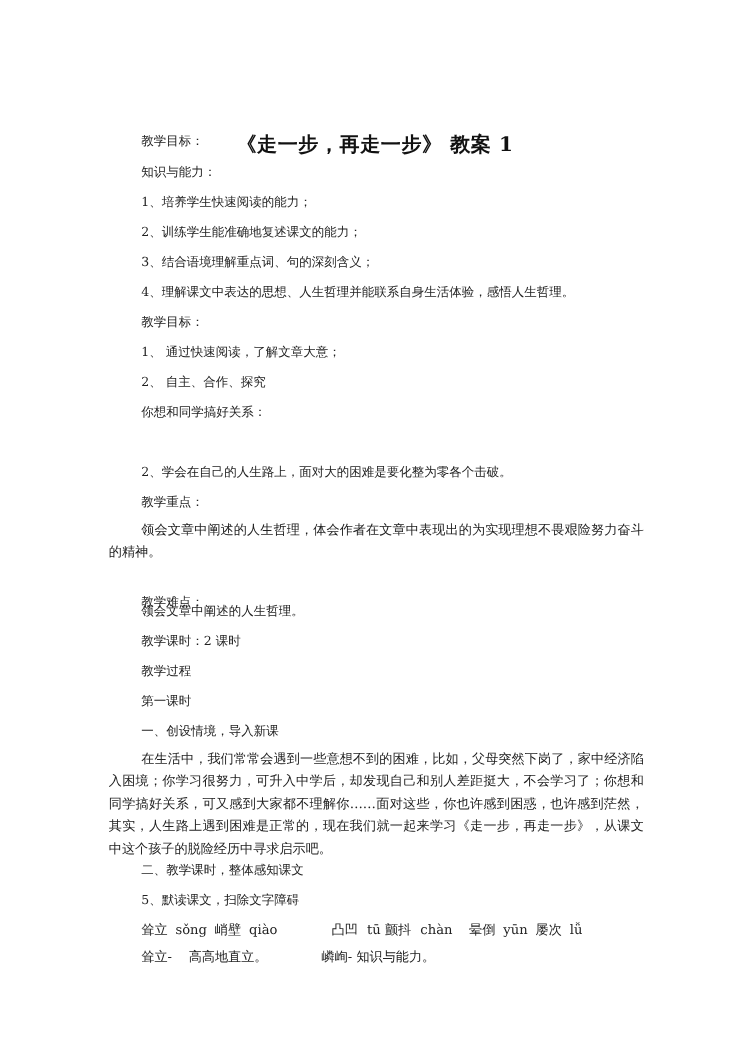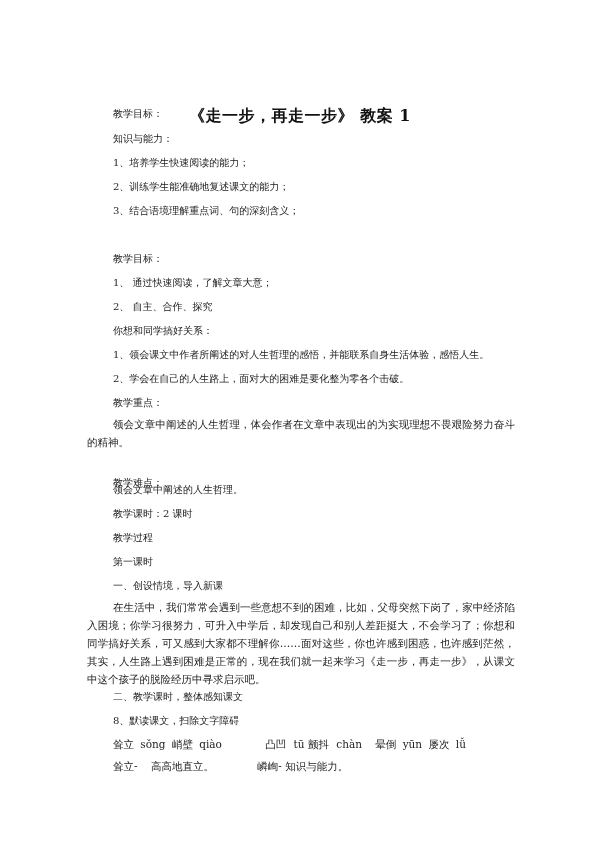--- a/index.html
+++ b/index.html
@@ -68,44 +68,44 @@
 
 <div class="page">
 
   <div class="title">《走一步，再走一步》 教案 1</div>
 
   <div class="line" style="top:107px">教学目标：</div>
   <div class="line" style="top:132px">知识与能力：</div>
   <div class="line" style="top:156px">1、培养学生快速阅读的能力；</div>
   <div class="line" style="top:180px">2、训练学生能准确地复述课文的能力；</div>
   <div class="line" style="top:204px">3、结合语境理解重点词、句的深刻含义；</div>
+  <div class="line" style="top:228px">4、理解课文中表达的思想、人生哲理并能联系自身生活体验，感悟人生哲理。</div>
 
   <div class="line" style="top:252px">教学目标：</div>
   <div class="line" style="top:276px">1、  通过快速阅读，了解文章大意；</div>
   <div class="line" style="top:300px">2、  自主、合作、探究</div>
 
   <div class="line" style="top:324px">你想和同学搞好关系：</div>
-  <div class="line" style="top:348px">1、领会课文中作者所阐述的对人生哲理的感悟，并能联系自身生活体验，感悟人生。</div>
   <div class="line" style="top:372px">2、学会在自己的人生路上，面对大的困难是要化整为零各个击破。</div>
 
   <div class="line" style="top:396px">教学重点：</div>
   <div class="para" style="top:415px">领会文章中阐述的人生哲理，体会作者在文章中表现出的为实现理想不畏艰险努力奋斗的精神。</div>
 
   <div class="line" style="top:476px">教学难点：</div>
   <div class="line" style="top:483px">领会文章中阐述的人生哲理。</div>
 
   <div class="line" style="top:507px">教学课时：2 课时</div>
   <div class="line" style="top:531px">教学过程</div>
   <div class="line" style="top:555px">第一课时</div>
 
   <div class="line" style="top:579px">一、创设情境，导入新课</div>
   <div class="para" style="top:598px">在生活中，我们常常会遇到一些意想不到的困难，比如，父母突然下岗了，家中经济陷入困境；你学习很努力，可升入中学后，却发现自己和别人差距挺大，不会学习了；你想和同学搞好关系，可又感到大家都不理解你……面对这些，你也许感到困惑，也许感到茫然，其实，人生路上遇到困难是正常的，现在我们就一起来学习《走一步，再走一步》，从课文中这个孩子的脱险经历中寻求启示吧。</div>
 
   <div class="line" style="top:690px">二、教学课时，整体感知课文</div>
-  <div class="line" style="top:714px">8、默读课文，扫除文字障碍</div>
+  <div class="line" style="top:714px">5、默读课文，扫除文字障碍</div>
 
   <div class="pinyin-row" style="top:738px">
     <span>耸立</span>
     <span style="margin-left:3px">sǒng</span>
     <span style="margin-left:3px">峭壁</span>
     <span style="margin-left:3px">qiào</span>
     <span style="margin-left:40px">凸凹</span>
     <span style="margin-left:4px">tū</span>
     <span>颤抖</span>
     <span style="margin-left:4px">chàn</span>

